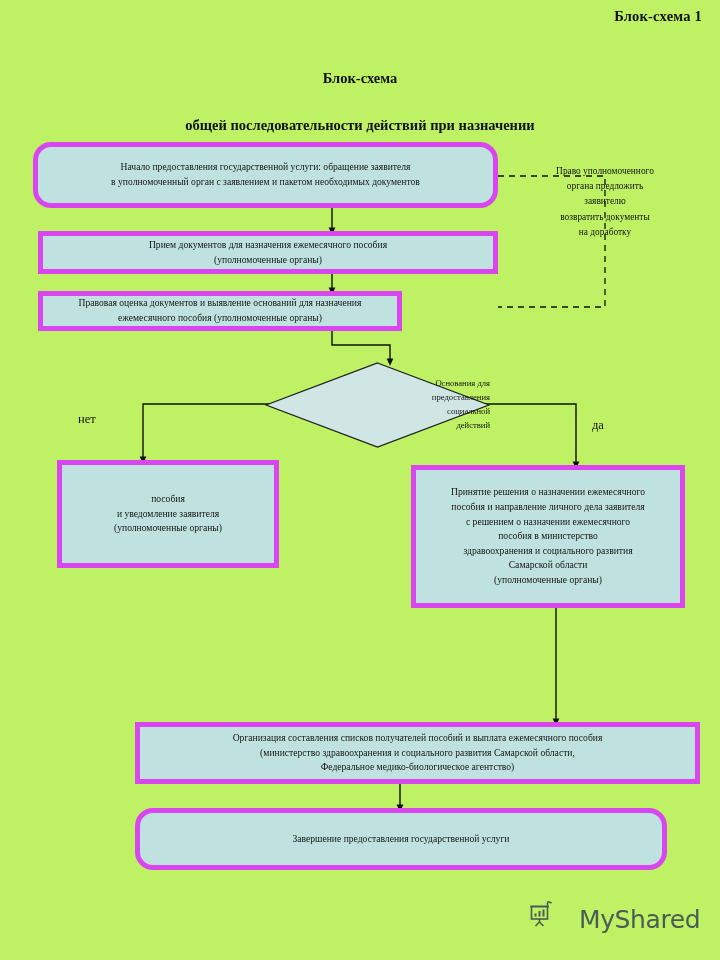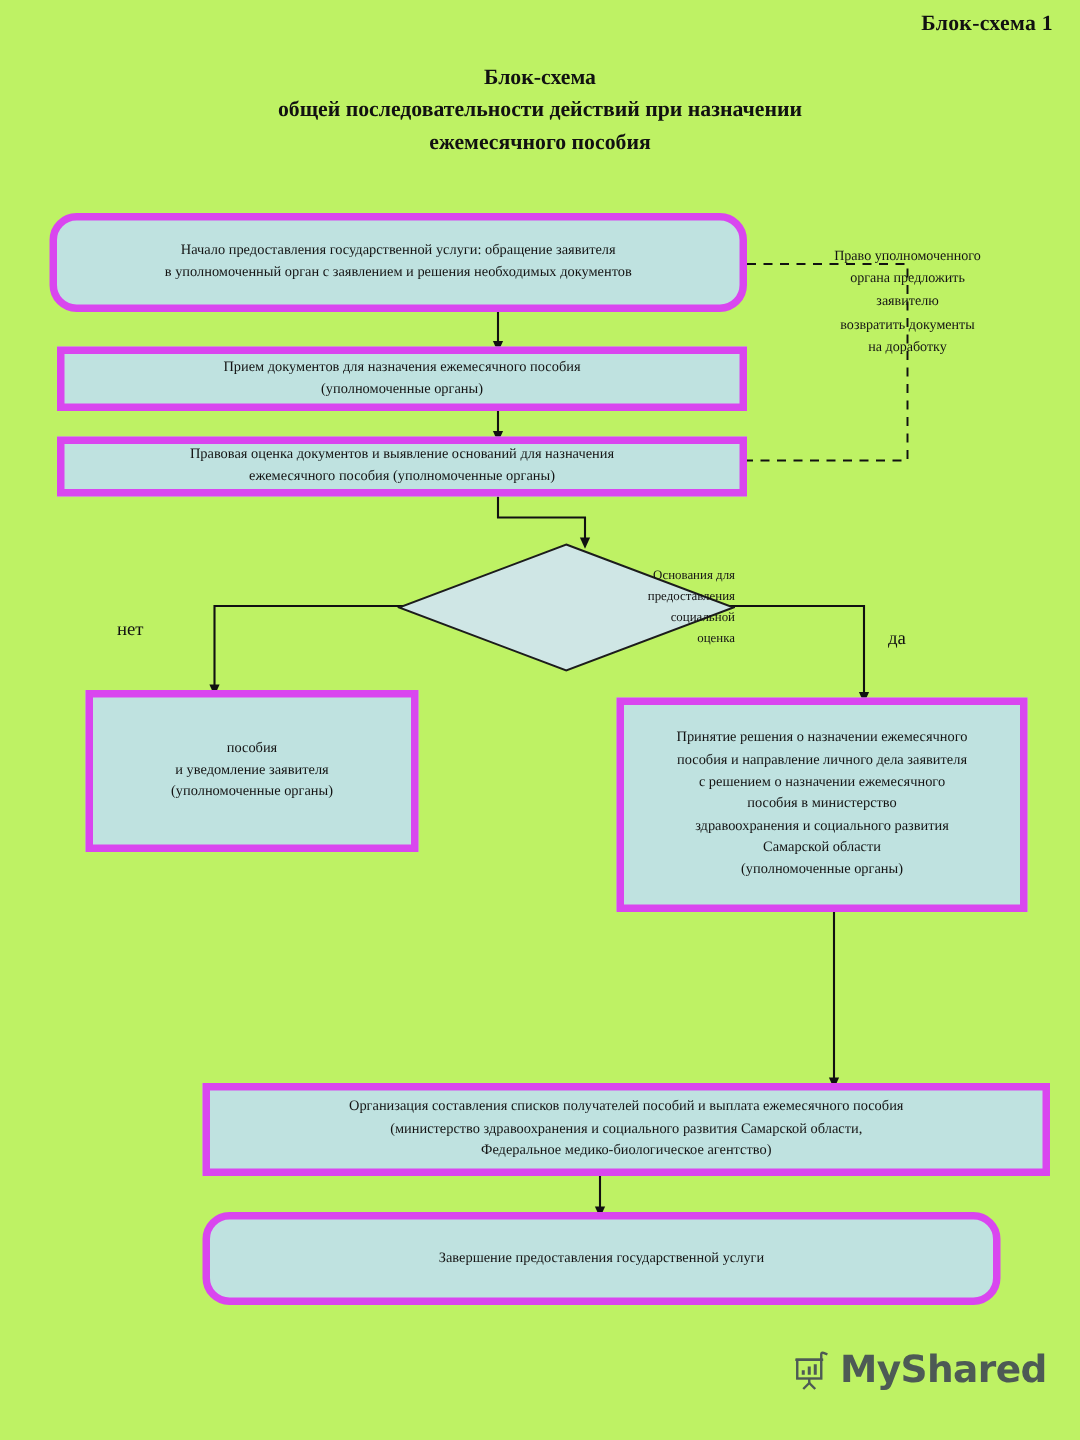--- a/index.html
+++ b/index.html
@@ -35,21 +35,21 @@
     position: absolute;
     left: 60px;
     top: 42px;
     width: 600px;
     text-align: center;
     font-size: 14.5px;
     font-weight: bold;
     line-height: 1.48;
     color: #111;
   }
-  .chart-title .ln { display: block; }
+  .chart-title .ln { display: block; margin-top: 26px; }
 
   
   .node {
     position: absolute;
     box-sizing: border-box;
     background: #bfe2e0;
     border: 5px solid #d946ef;
     display: flex;
     align-items: center;
     justify-content: center;
@@ -112,23 +112,22 @@
     height: 960px;
     pointer-events: none;
   }
 
   
   .watermark {
     position: absolute;
     left: 527px;
     top: 900px;
     display: flex;
-    align-items: flex-start;
-    gap: 5px;
-    font-weight: bold;
+    align-items: flex-end;
+    gap: 24px;
   }
   .watermark .wm-text {
     font-family: "DejaVu Sans", "Liberation Sans", sans-serif;
     font-size: 25px;
     color: #4d5a55;
     letter-spacing: -.4px;
     line-height: 1;
   }
 </style>
 </head>
@@ -168,32 +167,32 @@
     </g>
 
     <g stroke="#111111" stroke-width="1.3" fill="none" stroke-dasharray="6 5">
       <path d="M498,176 L605,176 L605,307 L498,307"></path>
     </g>
   </svg>
 
   <div class="node terminator" style="left:33px; top:142px; width:465px; height:66px;">
     <span class="txt">
       <span class="ln">Начало предоставления государственной услуги: обращение заявителя</span>
-      <span class="ln">в уполномоченный орган с заявлением и решения необходимых документов</span>
+      <span class="ln">в уполномоченный орган с заявлением и пакетом необходимых документов</span>
     </span>
   </div>
 
   <div class="node" style="left:38px; top:231px; width:460px; height:43px;">
     <span class="txt">
       <span class="ln">Прием документов для  назначения ежемесячного пособия</span>
       <span class="ln">(уполномоченные органы)</span>
     </span>
   </div>
 
-  <div class="node" style="left:38px; top:291px; width:460px; height:40px;">
+  <div class="node" style="left:38px; top:291px; width:364px; height:40px;">
     <span class="txt">
       <span class="ln">Правовая оценка документов и выявление оснований для назначения</span>
       <span class="ln">ежемесячного пособия (уполномоченные органы)</span>
     </span>
   </div>
 
   <div class="side-note" style="left:505px; top:164px; width:200px;">
     <span class="ln">Право уполномоченного</span>
     <span class="ln">органа предложить</span>
     <span class="ln">заявителю</span>
@@ -202,21 +201,21 @@
   </div>
 
   <div class="decision" style="left:265px; top:362px; width:225px; height:86px;">
     <svg class="dia-svg" viewBox="0 0 225 86" preserveAspectRatio="none" xmlns="http://www.w3.org/2000/svg">
       <polygon points="112.5,1 224,43 112.5,85 1,43" fill="#cfe6e5" stroke="#1c1c1c" stroke-width="1.3"></polygon>
     </svg>
     <div class="dia-label">
       <span class="ln">Основания для</span>
       <span class="ln">предоставления</span>
       <span class="ln">социальной</span>
-      <span class="ln">оценка</span>
+      <span class="ln">действий</span>
     </div>
   </div>
 
   <div class="branch-label" style="left:78px; top:412px;">нет</div>
   <div class="branch-label" style="left:592px; top:418px;">да</div>
 
   <div class="node" style="left:57px; top:460px; width:222px; height:108px;">
     <span class="txt">
       <span class="ln">пособия</span>
       <span class="ln">и уведомление заявителя</span>

